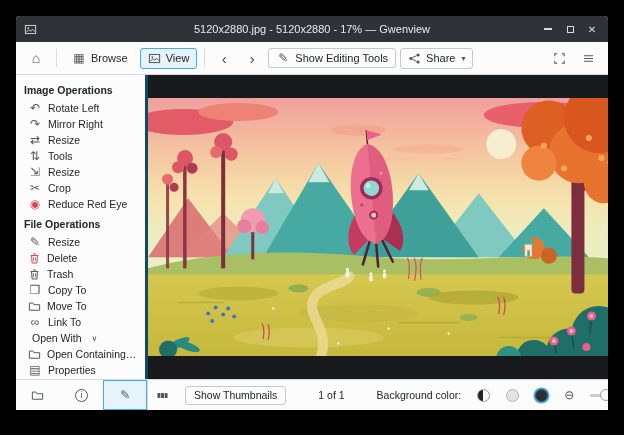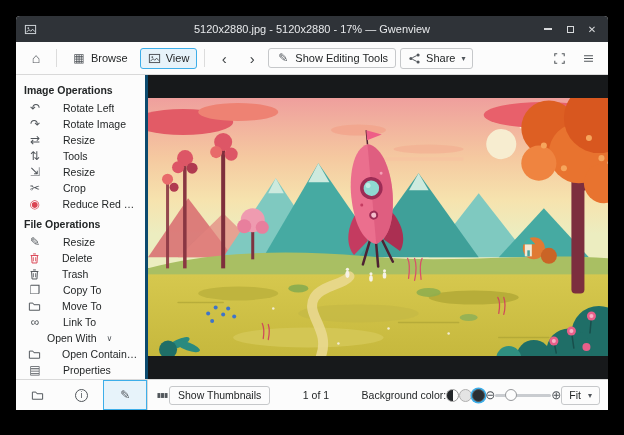--- a/index.html
+++ b/index.html
@@ -47,39 +47,39 @@
   .ic{width:13px;height:13px;color:#50555a;flex:0 0 13px;}
   .dd{font-size:8px;color:#50555a;margin-left:1px;}
   
   .middle{flex:1;display:flex;min-height:0;}
   .sidebar{
     width:132px;flex:0 0 132px;background:#fcfcfc;border-right:3px solid #0c4a6e;
     font-size:10.5px;color:#232627;padding-top:3px;overflow:hidden;box-sizing:border-box;
   }
   .side-title{font-weight:bold;padding:6px 8px 4px;}
   .side-item{display:flex;align-items:center;gap:6px;padding:1.5px 6px 1.5px 12px;line-height:13px;}
-  .side-item .lbl{white-space:nowrap;overflow:hidden;text-overflow:ellipsis;margin-left:15px;}
+  .side-item .lbl{white-space:nowrap;overflow:hidden;text-overflow:ellipsis;}
   .side-item.danger .ic, .side-item .gly.red{color:#da4453;}
   .side-item.open-with{padding-left:16px;}
   .chev{font-size:8px;color:#50555a;margin-left:4px;width:auto;}
   .content{
     flex:1;background:#17191b;display:flex;align-items:center;justify-content:center;min-width:0;
   }
   .scene{display:block;width:100%;height:auto;}
   
   .bottomrow{height:30px;flex:0 0 30px;display:flex;border-top:1px solid #d9d9d9;background:#fcfcfc;}
   .side-tabs{width:132px;flex:0 0 132px;display:flex;border-right:1px solid #d9d9d9;box-sizing:border-box;}
   .side-tab{flex:1;display:flex;align-items:center;justify-content:center;color:#50555a;}
   .side-tab.active{background:#e7f3fa;box-shadow:inset 0 0 0 1px #3daee9;}
   .info-i{
     width:13px;height:13px;border:1.2px solid #50555a;border-radius:50%;
     display:flex;align-items:center;justify-content:center;font-size:9px;box-sizing:border-box;
   }
   .statusbar{
-    flex:1;display:flex;align-items:center;gap:0;padding:0 8px;font-size:10.5px;color:#232627;min-width:0;
+    flex:1;display:flex;align-items:center;gap:16px;padding:0 8px;font-size:10.5px;color:#232627;min-width:0;
   }
   .sbtn{display:flex;align-items:center;gap:5px;padding:2.5px 8px;border:1px solid #c6c8ca;border-radius:3px;white-space:nowrap;}
   .pages{white-space:nowrap;}
   .bg-label{white-space:nowrap;}
   .swatch{width:13px;height:13px;border-radius:50%;box-sizing:border-box;flex:0 0 13px;}
   .swatch.auto{background:linear-gradient(90deg,#232629 50%,#fcfcfc 50%);border:1px solid #9a9a9a;}
   .swatch.light{background:#e4e4e4;border:1px solid #b0b0b0;}
   .swatch.dark{background:#2b2f33;border:1px solid #555;box-shadow:0 0 0 1.5px #3daee9;}
   .zoom-gly{font-size:12px;color:#50555a;line-height:1;}
   .slider{width:56px;height:3px;background:#c9ccd0;border-radius:2px;position:relative;flex:0 0 56px;}
@@ -191,21 +191,21 @@
 
     <div class="sidebar">
       <div class="side-title">Image Operations</div>
 
       <div class="side-item">
         <span class="gly">↶</span>
         <span class="lbl">Rotate Left</span>
       </div>
       <div class="side-item">
         <span class="gly">↷</span>
-        <span class="lbl">Rotate Image</span>
+        <span class="lbl">Mirror Right</span>
       </div>
       <div class="side-item">
         <span class="gly">⇄</span>
         <span class="lbl">Resize</span>
       </div>
       <div class="side-item">
         <span class="gly">⇅</span>
         <span class="lbl">Tools</span>
       </div>
       <div class="side-item">

